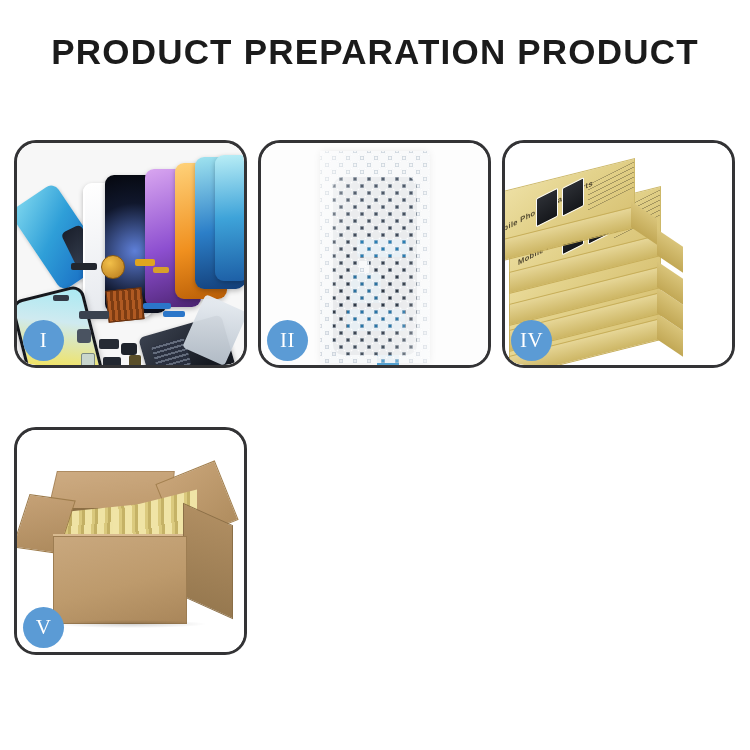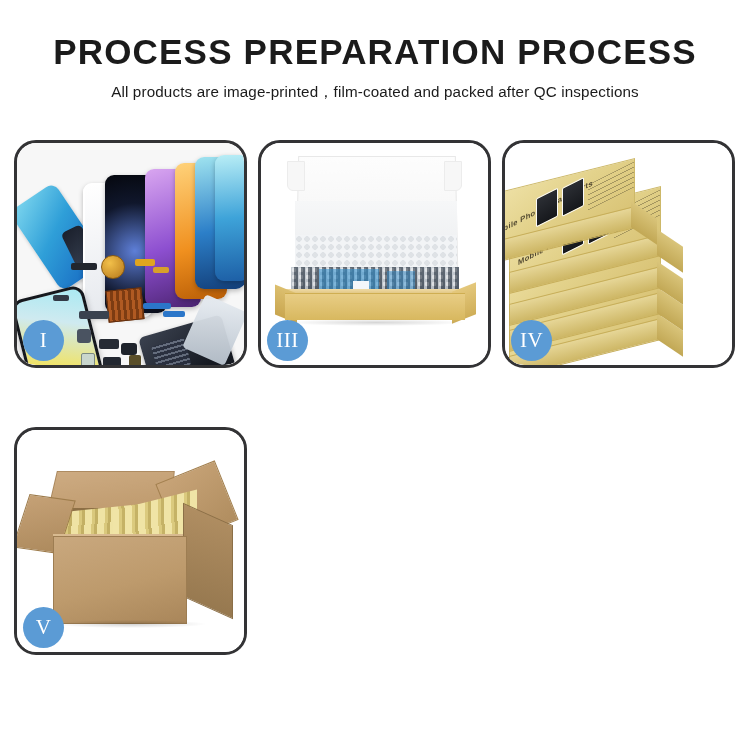--- a/index.html
+++ b/index.html
@@ -414,22 +414,21 @@
     background: linear-gradient(150deg, rgba(235,240,244,.95), rgba(255,255,255,0));
     transform: rotate(-16deg);
   }
   .p6-shadow { position:absolute; left:22px; top:178px; width:160px; height:8px;
     background: radial-gradient(ellipse at center, rgba(0,0,0,.15), rgba(0,0,0,0) 72%); }
 </style>
 </head>
 <body>
 
 <div class="header">
-  <div class="title">PROCESS PREPARATION PROCESS</div>
-  <div class="subtitle">All products are image-printed，film-coated and packed after QC inspections</div>
+  <div class="title">PRODUCT PREPARATION PRODUCT</div>
 </div>
 
 <div class="grid">
 
   <div class="panel">
     <div class="panel-inner">
       <div class="p1-bg"></div>
       <div class="p1-lcd"></div>
       <div class="p1-phone p1-ph-a"></div>
       <div class="p1-phone p1-ph-b"></div>
@@ -453,41 +452,39 @@
       <div class="p1-part p1-pt10"></div>
       <div class="p1-part p1-pt11"></div>
       <div class="p1-part p1-pt12"></div>
       <div class="p1-part p1-pt13"></div>
 
       <div class="p1-tool"></div>
     </div>
     <div class="badge">I</div>
   </div>
 
-
   <div class="panel">
     <div class="panel-inner">
-      <div class="p3-bg"></div>
-      <div class="p3-lid-back"></div>
-      <div class="p3-lid-tab-l"></div>
-      <div class="p3-lid-tab-r"></div>
-      <div class="p3-inner"></div>
-      <div class="p3-foam"></div>
-      <div class="p3-contents"></div>
-      <div class="p3-contents-blue"></div>
-      <div class="p3-contents-blue2"></div>
-      <div class="p3-contents-wh"></div>
-      <div class="p3-rim"></div>
-      <div class="p3-front-l"></div>
-      <div class="p3-front-r"></div>
-      <div class="p3-front"></div>
-      <div class="p3-shadow"></div>
+      <div class="p2-bg"></div>
+      <div class="p2-sleeve">
+        <div class="p2-item">
+          <div class="p2-blue1"></div>
+          <div class="p2-blue2"></div>
+          <div class="p2-blue3"></div>
+          <div class="p2-blue4"></div>
+          <div class="p2-white"></div>
+        </div>
+      </div>
+      <div class="p2-bubbles2"></div>
+      <div class="p2-bubbles"></div>
+      <div class="p2-sheen"></div>
     </div>
-    <div class="badge">III</div>
+    <div class="badge">II</div>
   </div>
+
 
   <div class="panel">
     <div class="panel-inner">
       <div class="p4-bg"></div>
       <div class="p4-stack">
 
         <div class="box4" style="left:4px; top:146px;">
           <div class="top"></div>
           <div class="front"></div>
           <div class="side"></div>

